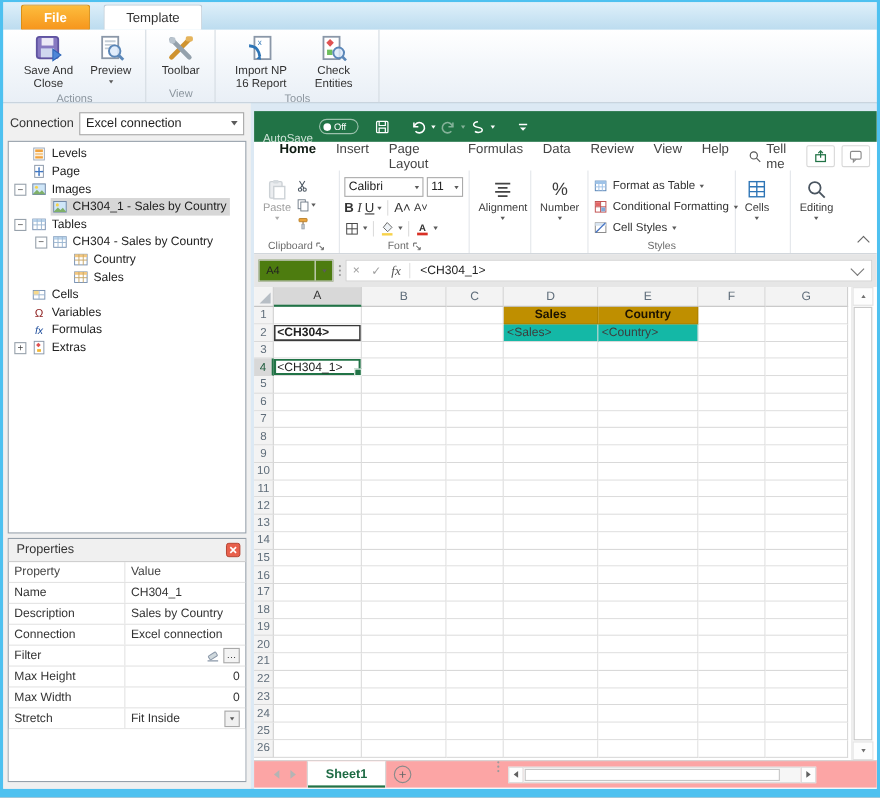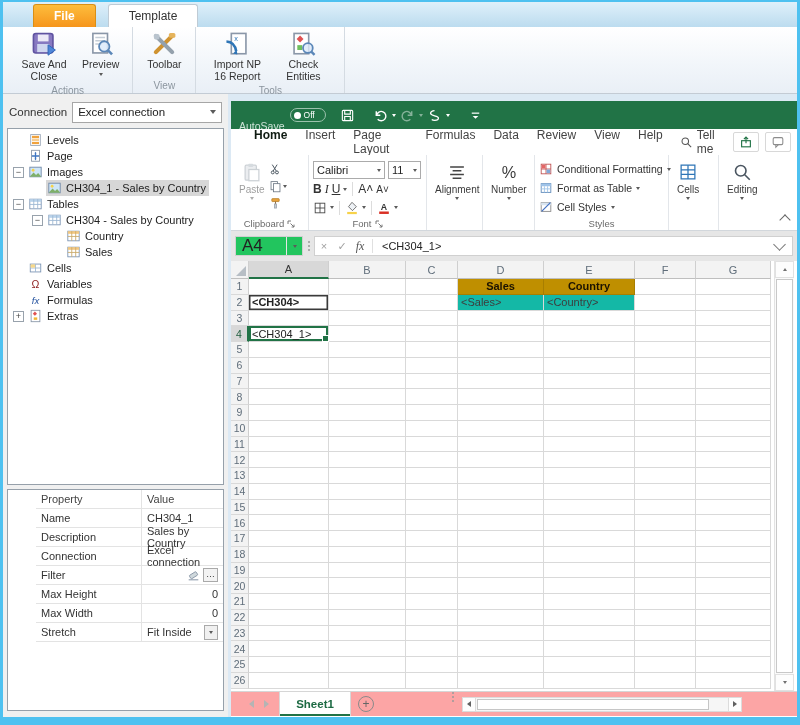--- a/index.html
+++ b/index.html
@@ -1,21 +1,21 @@
 <!DOCTYPE html>
 <html><head>
 <meta charset="utf-8">
 <style>
   html,body{margin:0;padding:0;background:#9fb6c6;}
   *{box-sizing:border-box;font-family:"Liberation Sans","DejaVu Sans",sans-serif;}
   #app{position:relative;width:800px;height:725px;background:#4ec1f0;overflow:hidden;}
   #win{position:absolute;left:3px;top:2px;width:794px;height:715px;background:#cfe6f5;}
 
   
-  .tabstrip{height:25px;background:linear-gradient(#dff0fa,#bcdcef);display:flex;align-items:flex-end;padding-left:30px;}
+  .tabstrip{height:25px;background:linear-gradient(#dff0fa,#bcdcef);display:flex;align-items:flex-end;padding-left:16px;}
   .wtab{height:23px;padding:0 20px;display:flex;align-items:center;font-size:12px;border-radius:3px 3px 0 0;margin-right:12px;color:#333;}
   .wtab.accent{background:linear-gradient(#fdbd3d,#f6951c);color:#fff;font-weight:bold;border:1px solid #d98f16;border-bottom:none;}
   .wtab.active{background:#fff;border:1px solid #bfcbd5;border-bottom:none;}
 
   
   .dz-ribbon{height:67px;background:linear-gradient(#ffffff,#f2f6fa 55%,#e9eff6);border-bottom:1px solid #c3cbd4;display:flex;}
   .dz-group{display:flex;flex-direction:column;padding:2px 8px 0 8px;border-right:1px solid #d4dbe2;position:relative;}
   .dz-row{display:flex;flex:1;align-items:flex-start;}
   .dz-btn{display:flex;flex-direction:column;align-items:center;padding:2px 5px;border-radius:2px;min-width:46px;}
   .dz-btn .icon{width:26px;height:26px;}
@@ -39,21 +39,21 @@
   .tinner.selected{background:#d7d7d7;}
   .tnode .icon{width:15px;height:14px;margin-right:4px;}
   .tnode .icon svg{width:15px;height:14px;}
 
   
   .props-box{margin:4px 4px 0 4px;height:222px;background:#fff;border:1px solid #96a0aa;display:flex;flex-direction:column;}
   .props-header{height:21px;background:#f0f0f0;border-bottom:1px solid #cfcfcf;display:flex;align-items:center;justify-content:space-between;padding:0 4px 0 7px;}
   .props-title{font-size:11.5px;color:#333;}
   .props-close{width:14px;height:14px;}
   .props-close svg{width:14px;height:14px;}
-  .pgrid{font-size:11px;color:#333;margin-left:28px;}
+  .pgrid{font-size:11px;color:#333;}
   .prow,.phead{display:flex;height:19px;border-bottom:1px solid #e3e3e3;align-items:stretch;}
   .phead{color:#444;}
   .pcell{display:flex;align-items:center;padding:0 5px;}
   .pleft{width:106px;border-right:1px solid #e3e3e3;}
   .pright{flex:1;position:relative;}
   .pright .pval{flex:1;}
   .pright.num .pval{text-align:right;}
   .dots-btn{width:15px;height:14px;border:1px solid #a9a9a9;background:#f3f3f3;font-size:9px;line-height:11px;text-align:center;color:#333;margin-left:2px;}
   .pright .icon.act{width:15px;height:14px;}
   .pright .icon.act svg{width:15px;height:14px;}
@@ -107,21 +107,21 @@
   .vdiv{width:1px;height:14px;background:#dcdcdc;margin:0 2px;}
   .bigA{font-size:12px;color:#333;}
   .fg-row .icon svg{width:14px;height:14px;}
   .styles-col{display:flex;flex-direction:column;padding-top:2px;gap:1px;}
   .style-item{display:flex;align-items:center;gap:4px;font-size:10.5px;color:#333;height:18px;white-space:nowrap;}
   .style-item .icon svg{width:14px;height:14px;}
   .collapse-chev{position:absolute;right:8px;bottom:6px;width:8px;height:8px;border-left:1.5px solid #666;border-top:1.5px solid #666;transform:rotate(45deg);}
 
   
   .xl-formula{height:30px;background:#e6e6e6;display:flex;align-items:center;padding:4px 4px;gap:4px;}
-  .namebox{width:68px;height:20px;background:#22c55e;border:1px solid #d0d0d0;display:flex;align-items:center;font-size:17px;color:#222;}
+  .namebox{width:68px;height:20px;background:#4d7c0f;border:1px solid #d0d0d0;display:flex;align-items:center;font-size:10px;color:#222;}
   .namebox .nb-val{flex:1;padding-left:6px;}
   .nb-drop{width:16px;height:100%;display:flex;align-items:center;justify-content:center;border-left:1px solid #e6e6e6;}
   .dots3{width:3px;display:flex;flex-direction:column;gap:2px;align-items:center;}
   .dots3 i{width:2px;height:2px;background:#9a9a9a;border-radius:50%;}
   .fbar{flex:1;height:20px;background:#fff;border:1px solid #d0d0d0;display:flex;align-items:center;}
   .fx-btn{width:18px;text-align:center;font-size:11px;color:#a0a0a0;}
   .fx-btn.fx{font-family:"Liberation Serif",serif;font-style:italic;color:#555;font-size:12px;}
   .fbar-div{width:1px;height:14px;background:#e0e0e0;margin:0 3px;}
   .fml-text{flex:1;font-size:11px;color:#222;padding-left:6px;}
   .fbar-chev{width:9px;height:9px;border-left:1.5px solid #777;border-top:1.5px solid #777;transform:rotate(225deg);margin-right:8px;margin-top:-4px;}
@@ -421,20 +421,29 @@
                     <rect x="5.6" y="3.6" width="3.4" height="3.4" fill="#e05252" transform="rotate(45 7.3 5.3)"></rect>
                     <rect x="6" y="9.6" width="4" height="2.8" fill="#f2b632"></rect>
                   </svg>
                 </span>
                 <span class="tlabel">Extras</span>
               </span>
             </div>
           </div>
 
       <div class="props-box">
+        <div class="props-header">
+          <span class="props-title">Properties</span>
+          <span class="props-close icon">
+                <svg viewBox="0 0 16 16">
+                  <rect x="1" y="1" width="14" height="14" rx="2.5" fill="#e8604c" stroke="#b2412f"></rect>
+                  <path d="M5 5l6 6M11 5l-6 6" stroke="#fff" stroke-width="1.7"></path>
+                </svg>
+              </span>
+        </div>
         <div class="pgrid">
           <div class="phead">
             <div class="pcell pleft">Property</div>
             <div class="pcell pright">Value</div>
           </div>
           <div id="props-rows">
                 <div class="prow">
                   <div class="pcell pleft">Name</div>
                   <div class="pcell pright">
                     <span class="pval">CH304_1</span>
@@ -701,38 +710,38 @@
             <span class="blbl">Number</span>
             <span class="caret tiny"></span>
           </div>
         </div>
 
         <div class="xgroup" style="width:134px;">
           <div class="styles-col" id="styles-list">
                 <div class="style-item">
                   <span class="icon">
                     <svg viewBox="0 0 16 16">
+                      <rect x="2.5" y="3" width="11" height="10" fill="#fff" stroke="#5b87b8"></rect>
+                      <rect x="2.5" y="3" width="11" height="3" fill="#9fc3e8"></rect>
+                      <path d="M2.5 9h11M6.2 6v7M9.8 6v7" stroke="#9fc3e8"></path>
+                    </svg>
+                  </span>
+                  <span>Format as Table</span>
+                  <span class="caret tiny"></span>
+                </div>
+                <div class="style-item">
+                  <span class="icon">
+                    <svg viewBox="0 0 16 16">
                       <rect x="2.5" y="2.5" width="11" height="11" fill="#fff" stroke="#c05050"></rect>
                       <path d="M2.5 8h11M8 2.5v11" stroke="#c05050"></path>
                       <rect x="3.2" y="3.2" width="4.2" height="4.2" fill="#e46666"></rect>
                       <rect x="8.6" y="8.6" width="4.2" height="4.2" fill="#7fa7d8"></rect>
                     </svg>
                   </span>
                   <span>Conditional Formatting</span>
-                  <span class="caret tiny"></span>
-                </div>
-                <div class="style-item">
-                  <span class="icon">
-                    <svg viewBox="0 0 16 16">
-                      <rect x="2.5" y="3" width="11" height="10" fill="#fff" stroke="#5b87b8"></rect>
-                      <rect x="2.5" y="3" width="11" height="3" fill="#9fc3e8"></rect>
-                      <path d="M2.5 9h11M6.2 6v7M9.8 6v7" stroke="#9fc3e8"></path>
-                    </svg>
-                  </span>
-                  <span>Format as Table</span>
                   <span class="caret tiny"></span>
                 </div>
                 <div class="style-item">
                   <span class="icon">
                     <svg viewBox="0 0 16 16">
                       <rect x="2.5" y="3" width="11" height="10" fill="#fff" stroke="#888"></rect>
                       <rect x="2.5" y="3" width="11" height="3" fill="#d8e4f0"></rect>
                       <path d="M3 13L13 3" stroke="#4472c4" stroke-width="1.4"></path>
                     </svg>
                   </span>

